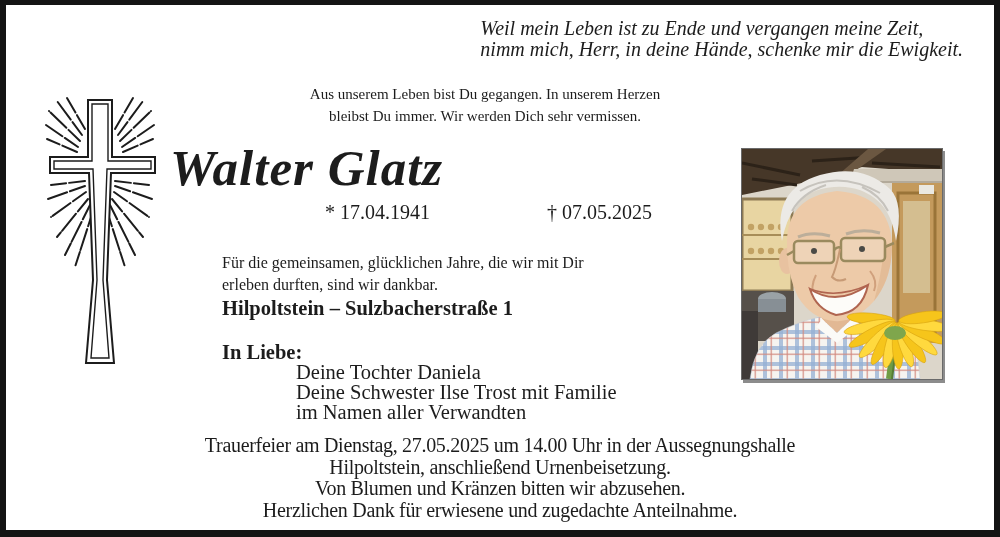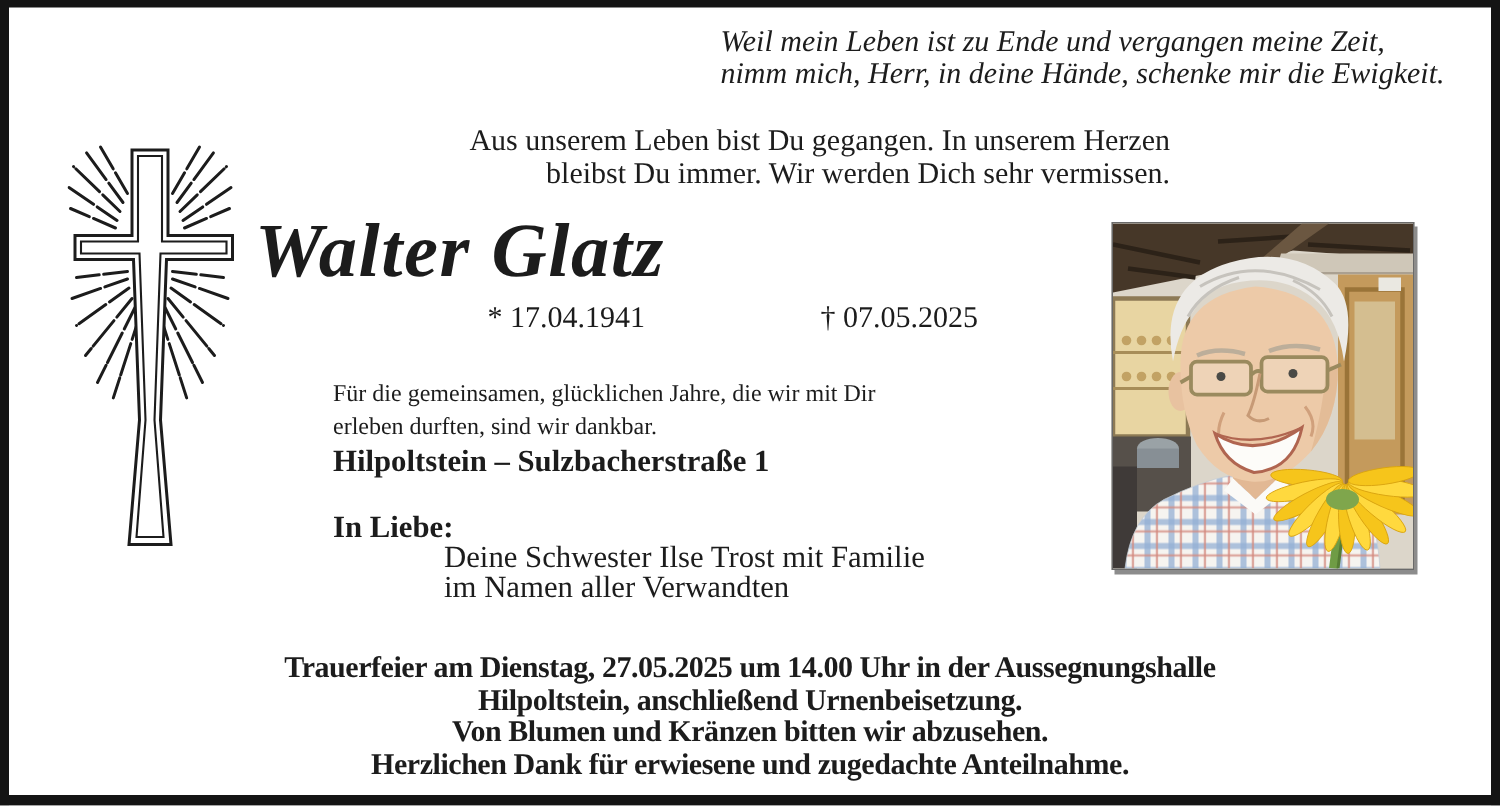--- a/index.html
+++ b/index.html
@@ -17,21 +17,21 @@
   .frame-left{left:0;top:0;width:6px;height:537px;}
   .frame-right{right:0;top:0;width:6px;height:537px;}
 
   .quote{
     position:absolute;right:37px;top:18px;
     text-align:left;font-style:italic;
     font-size:20px;line-height:21px;white-space:nowrap;
   }
   .intro{
     position:absolute;left:190px;top:84px;width:590px;
-    text-align:right;font-size:20px;line-height:21.5px;
+    text-align:center;font-size:15px;line-height:21.5px;
   }
   .deceased{
     position:absolute;left:170px;top:139px;width:590px;
     text-align:left;font-size:51px;line-height:58px;
     font-weight:bold;font-style:italic;letter-spacing:1px;
   }
   .date{position:absolute;top:201px;font-size:20px;white-space:nowrap;}
   .date-birth{left:325px;}
   .date-death{left:547px;}
   .thanks{
@@ -44,21 +44,20 @@
   }
   .inlove{position:absolute;left:222px;top:341px;font-size:20.5px;font-weight:bold;}
   .mourners{
     position:absolute;left:296px;top:362px;
     font-size:20.5px;line-height:20px;
   }
   .funeral{
     position:absolute;left:6px;right:6px;top:435px;
     text-align:center;font-size:20px;line-height:21.5px;
     letter-spacing:-0.3px;
-    font-weight:bold;
   }
   .cross-wrap{position:absolute;left:45px;top:95px;width:115px;height:280px;}
   .photo-wrap{
     position:absolute;left:741px;top:148px;width:200px;height:230px;
     border:1px solid #6a6a6a;
     box-shadow:2px 3px 0 rgba(45,45,45,0.55);
     background:#dcd6ca;
   }
   svg{display:block;}
 </style>
@@ -120,20 +119,21 @@
   <div class="thanks">
     <div>Für die gemeinsamen, glücklichen Jahre, die wir mit Dir</div>
     <div>erleben durften, sind wir dankbar.</div>
   </div>
 
   <div class="address">Hilpoltstein – Sulzbacherstraße 1</div>
 
   <div class="inlove">In Liebe:</div>
 
   <div class="mourners">
+    <div>Deine Tochter Daniela</div>
     <div>Deine Schwester Ilse Trost mit Familie</div>
     <div>im Namen aller Verwandten</div>
   </div>
 
   <div class="funeral">
     <div>Trauerfeier am Dienstag, 27.05.2025 um 14.00 Uhr in der Aussegnungshalle</div>
     <div>Hilpoltstein, anschließend Urnenbeisetzung.</div>
     <div>Von Blumen und Kränzen bitten wir abzusehen.</div>
     <div>Herzlichen Dank für erwiesene und zugedachte Anteilnahme.</div>
   </div>

